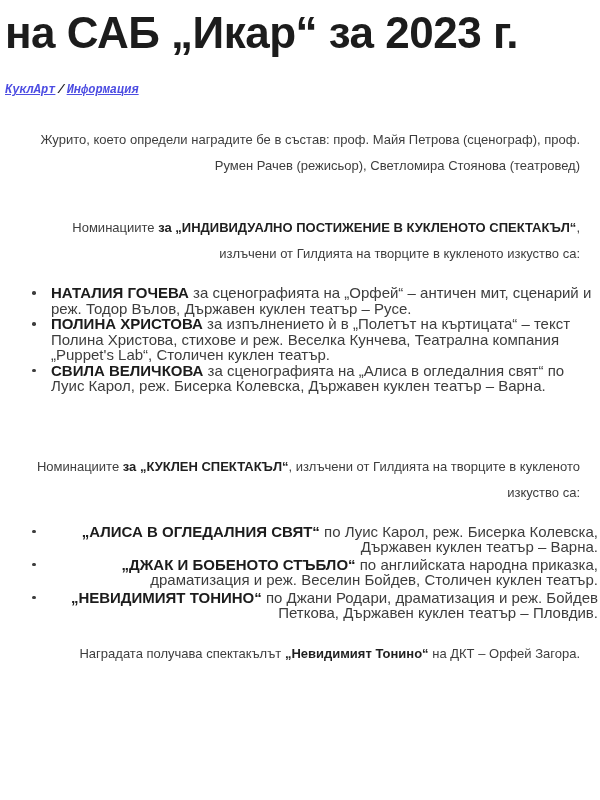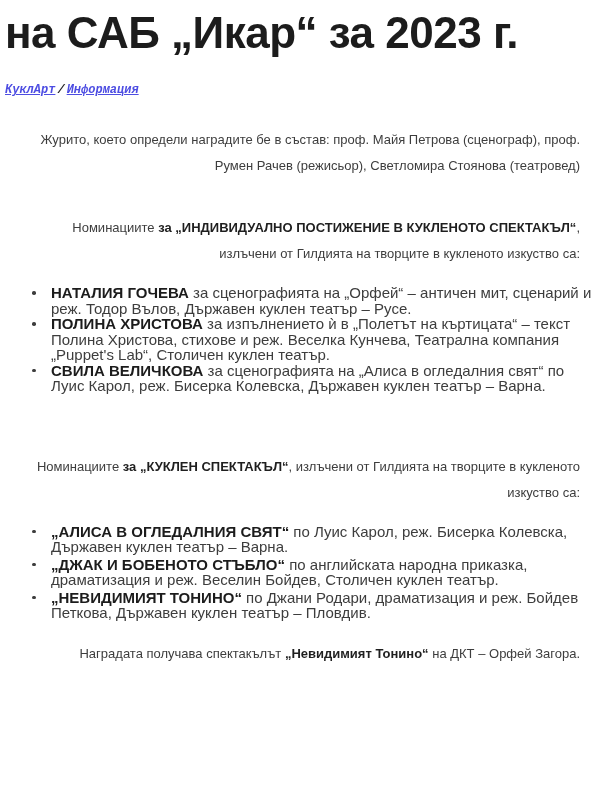--- a/index.html
+++ b/index.html
@@ -95,21 +95,21 @@
     content: "";
     position: absolute;
     left: 28px;
     top: 6px;
     width: 3.5px;
     height: 3.5px;
     border-radius: 50%;
     background: #3d3d3d;
   }
   ul.noms li b { color: #1c1c1c; font-weight: bold; }
-  ul.list-2 { margin-top: 14px; }
+  ul.list-2 { margin-top: 14px; text-align: right; }
   ul.list-2 li { margin-bottom: 2px; }
 </style>
 </head>
 <body>
 
 <div class="page">
 
   <h1 class="page-title">
     <span class="tline">на САБ „Икар“ за 2023 г.</span>
   </h1>

